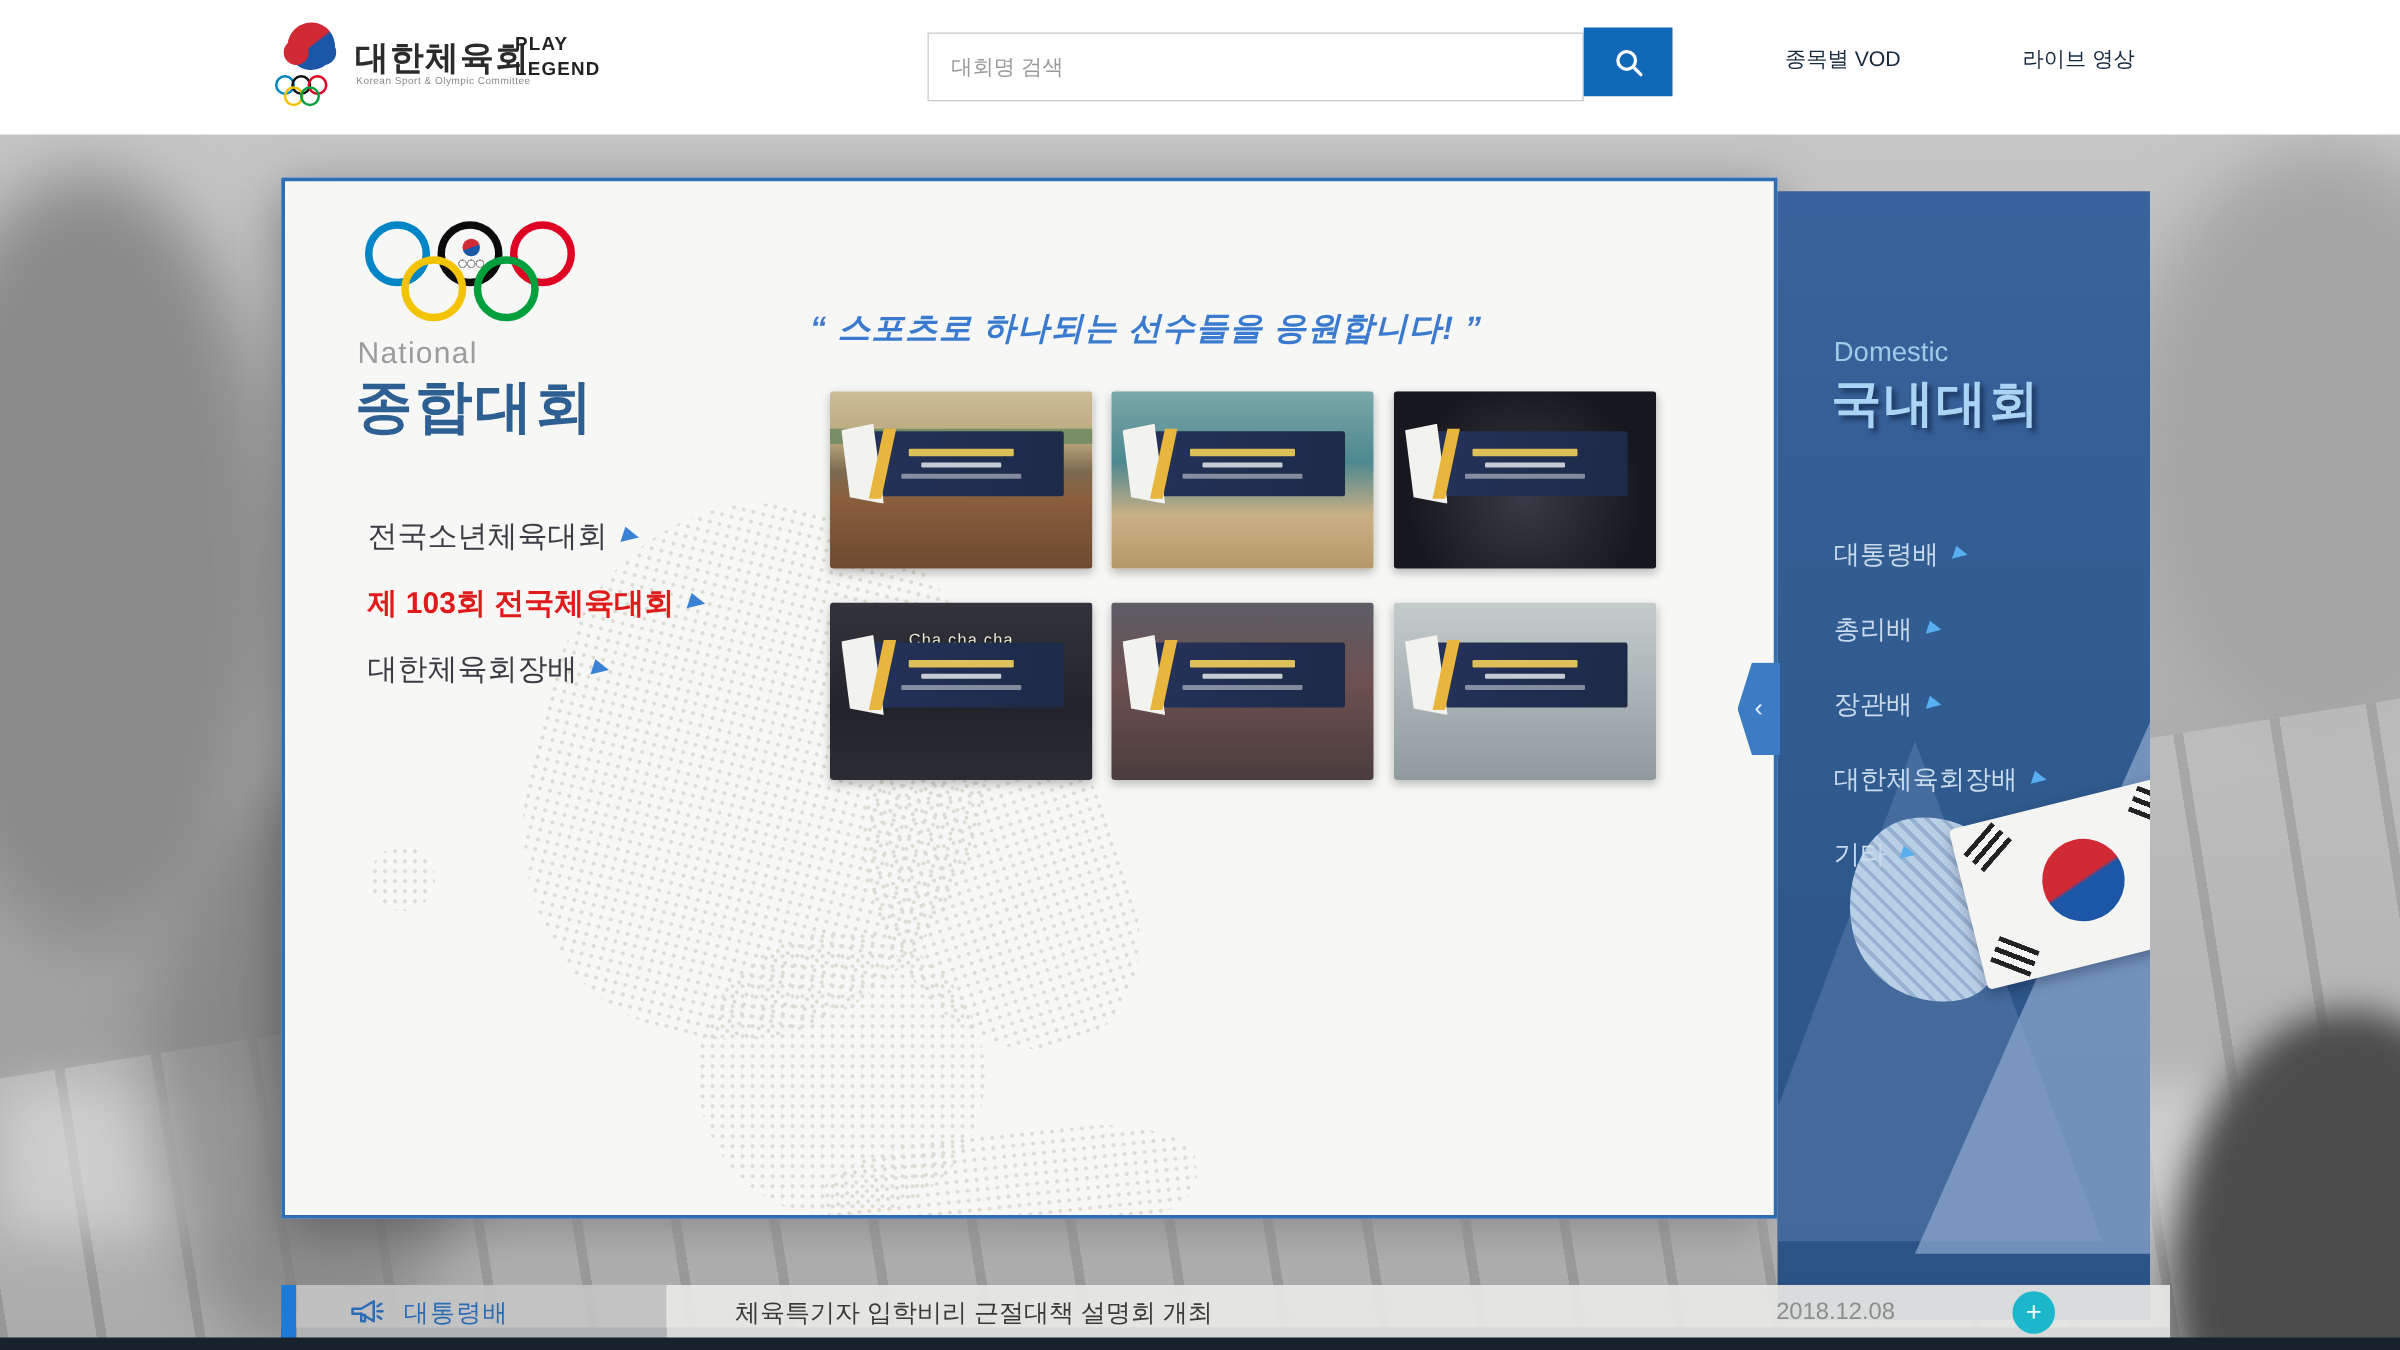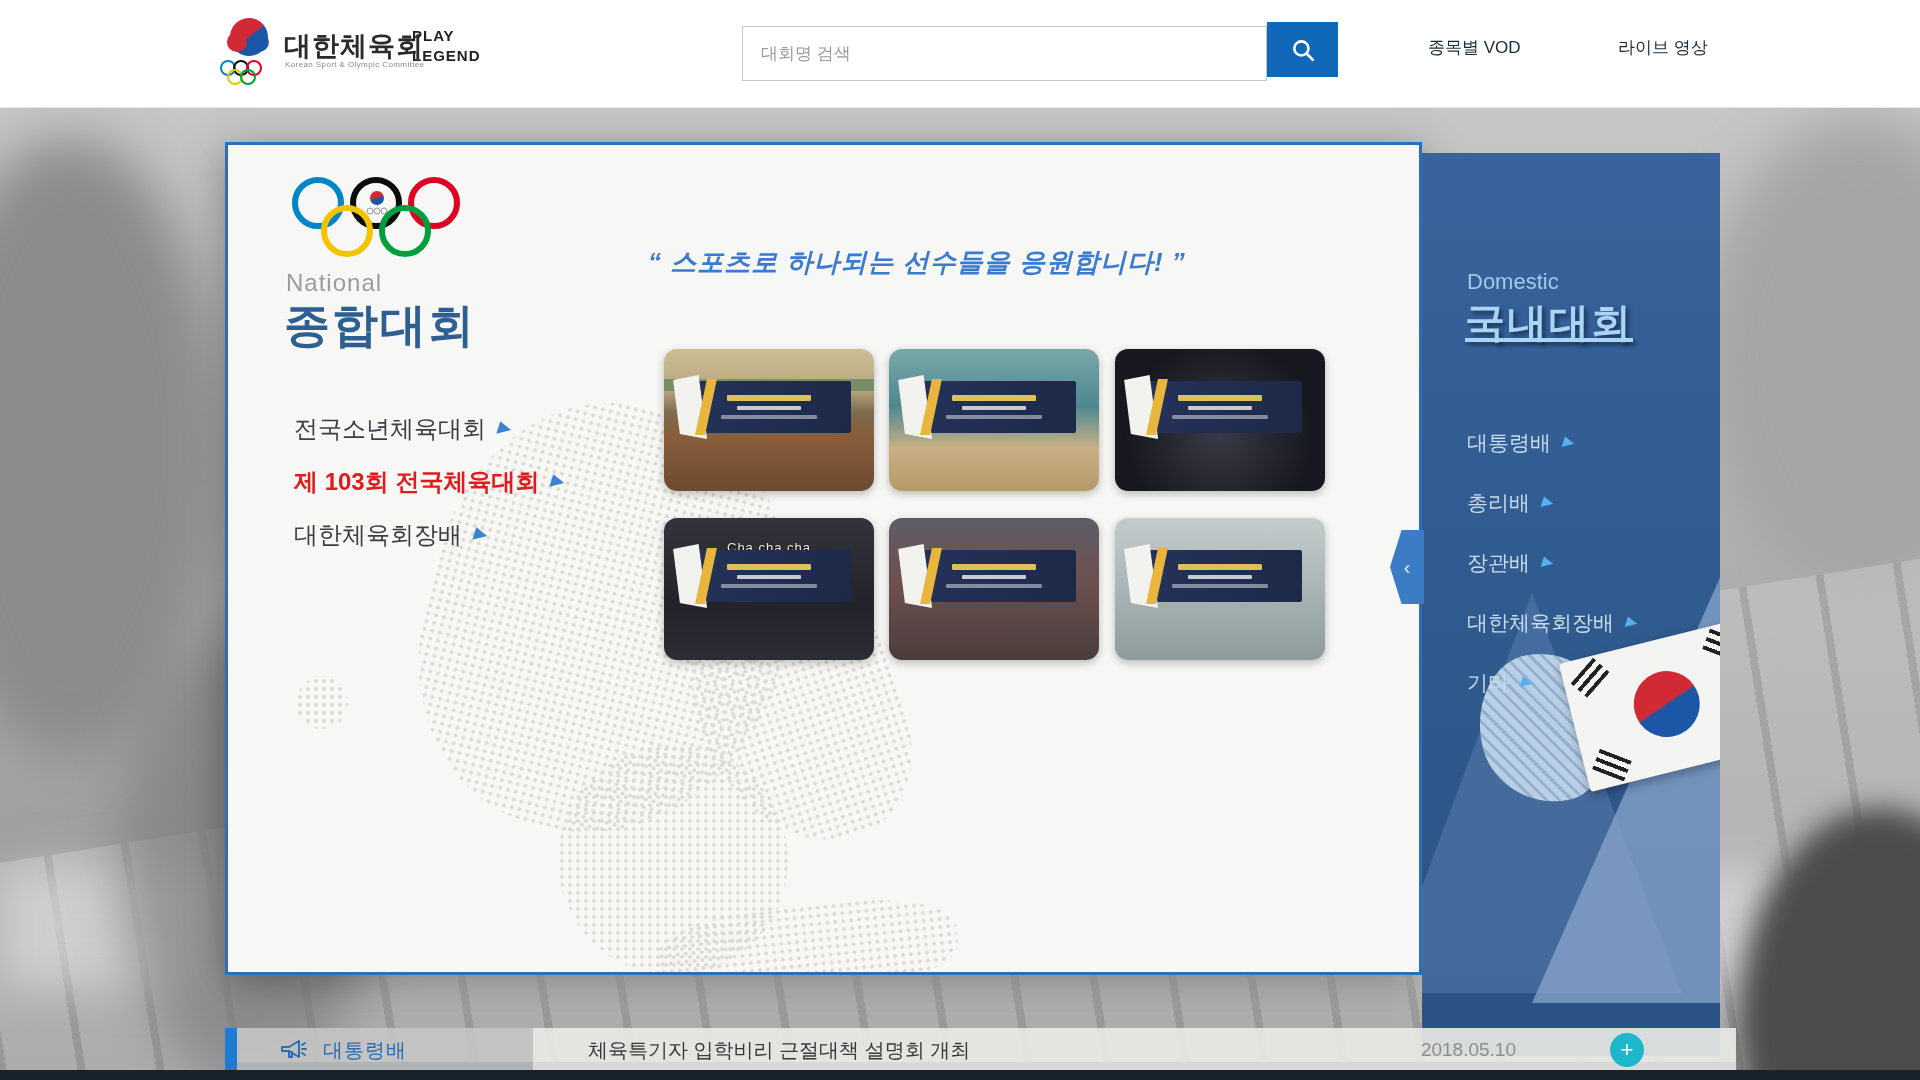--- a/index.html
+++ b/index.html
@@ -80,22 +80,22 @@
   .pmenu { position:absolute; left:66px; top:268px; }
   .pmenu-item { display:flex; align-items:center; margin-bottom:21px; font-size:24px; color:#3c3c44; cursor:pointer; white-space:nowrap; }
   .pmenu-item.active { color:#e01b1b; font-weight:bold; }
   .cursor-arrow { width:0; height:0; border-left:13px solid #3b82d4; border-top:5px solid transparent;
     border-bottom:8px solid transparent; margin-left:12px; transform:rotate(18deg); }
 
   .quote { position:absolute; left:420px; top:100px; width:560px; font-size:26px; font-weight:bold;
     font-style:italic; color:#3a7bd0; letter-spacing:1px; }
 
   .grid { position:absolute; left:436px; top:168px; width:700px; height:480px; }
-  .thumb { position:absolute; width:210px; height:142px; border-radius:13px; overflow:hidden; cursor:pointer;
-    box-shadow:0 3px 8px rgba(0,0,0,.25);margin-top:36px; }
+  .thumb { position:absolute; width:210px; height:142px; border-radius:3px; overflow:hidden; cursor:pointer;
+    box-shadow:0 3px 8px rgba(0,0,0,.25); }
   .p11 { left:0;   top:0; }   .p12 { left:225px; top:0; }   .p13 { left:451px; top:0; }
   .p21 { left:0; top:169px; } .p22 { left:225px; top:169px; } .p23 { left:451px; top:169px; }
   .art { position:absolute; inset:0; }
   .a1 { background:linear-gradient(180deg,#cdbd96 0%,#b9a87e 28%,#7c6a4e 45%,#8a5f3e 60%,#6e4a30 100%); }
   .a1:after { content:""; position:absolute; left:0; top:30px; width:100%; height:12px; background:#4d7a55; opacity:.6; }
   .a2 { background:linear-gradient(180deg,#7aa8a8 0%,#4d8890 40%,#c9b084 70%,#b59868 100%); }
   .a3 { background:radial-gradient(circle at 50% 60%, #3a3a46 0%, #17171f 70%); }
   .a4 { background:linear-gradient(180deg,#33333d 0%,#23232b 60%,#2c2c34 100%); }
   .a5 { background:linear-gradient(180deg,#5d5d66 0%,#6e5050 45%,#4a3d3d 100%); }
   .a6 { background:linear-gradient(180deg,#c4cbcb 0%,#aab4b6 50%,#8e9a9c 100%); }
@@ -111,21 +111,21 @@
   .bl2 { width:64px; height:4px; background:rgba(255,255,255,.75); }
   .bl3 { width:96px; height:4px; background:rgba(255,255,255,.45); }
   .tcap { position:absolute; left:0; top:22px; width:100%; text-align:center; font-size:13px;
     color:#efe9da; letter-spacing:1px; text-shadow:0 1px 2px #000; }
 
   
   .sidebar { position:absolute; left:1422px; top:153px; width:298px; height:903px; z-index:20;
     background:linear-gradient(180deg,#38639c 0%,#2f5a8e 55%,#2b5284 100%); overflow:hidden; }
   .sb-en { position:absolute; left:45px; top:116px; font-size:22px; color:#9ecbe8; }
   .sb-ko { position:absolute; left:43px; top:142px; font-size:40px; font-weight:bold; color:#aad4f4;
-    letter-spacing:2px; text-shadow:3px 3px 4px rgba(5,15,40,.55);text-decoration:underline; }
+    letter-spacing:2px; text-shadow:3px 3px 4px rgba(5,15,40,.55); }
   .smenu { position:absolute; left:45px; top:276px; }
   .smenu-item { display:flex; align-items:center; margin-bottom:32px; font-size:21px; color:#c9daec; cursor:pointer; }
   .s-arrow { width:0; height:0; border-left:11px solid #57aef0; border-top:4px solid transparent;
     border-bottom:7px solid transparent; margin-left:12px; transform:rotate(18deg); }
   .mtn1 { position:absolute; left:-40px; top:440px; width:0; height:0;
     border-left:150px solid transparent; border-right:150px solid transparent; border-bottom:400px solid #587cab; opacity:.55; }
   .mtn2 { position:absolute; left:110px; top:420px; width:0; height:0;
     border-left:190px solid transparent; border-right:190px solid transparent; border-bottom:430px solid #8aa6cb; opacity:.75; }
   .kmap { position:absolute; left:58px; top:500px; width:130px; height:150px; background:#b9cfe6;
     border-radius:46% 54% 42% 58% / 52% 44% 56% 48%; transform:rotate(-10deg);
@@ -340,19 +340,19 @@
     <div class="n-left">
       <svg width="30" height="26" viewBox="0 0 30 26" fill="none" stroke="#2c6cb5" stroke-width="2" stroke-linejoin="round" stroke-linecap="round">
         <path d="M3 10 L10 10 L20 4 L20 20 L10 14 L3 14 Z"></path>
         <path d="M10 14 L10 20 L13 20 L13 15"></path>
         <path d="M23 8 L26 6 M23 12 L27 12 M23 16 L26 18"></path>
       </svg>
       <span class="n-label">대통령배</span>
     </div>
     <div class="n-right">
       <span class="n-text">체육특기자 입학비리 근절대책 설명회 개최</span>
-      <span class="n-date">2018.05.10</span>
+      <span class="n-date">2018.12.08</span>
       <button class="n-plus">+</button>
     </div>
   </div>
 
   <div class="footer-strip"></div>
 </div>
 
 </body></html>

